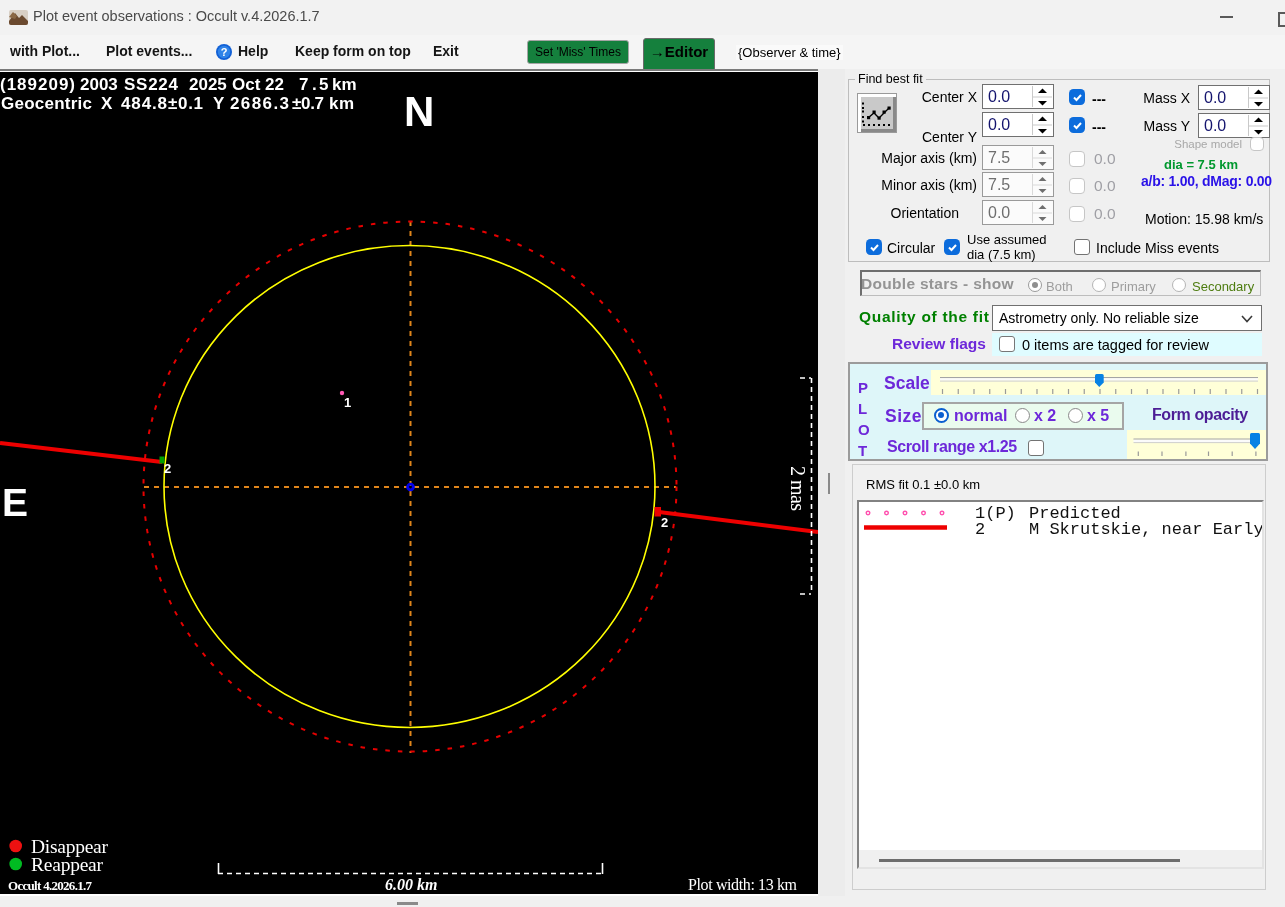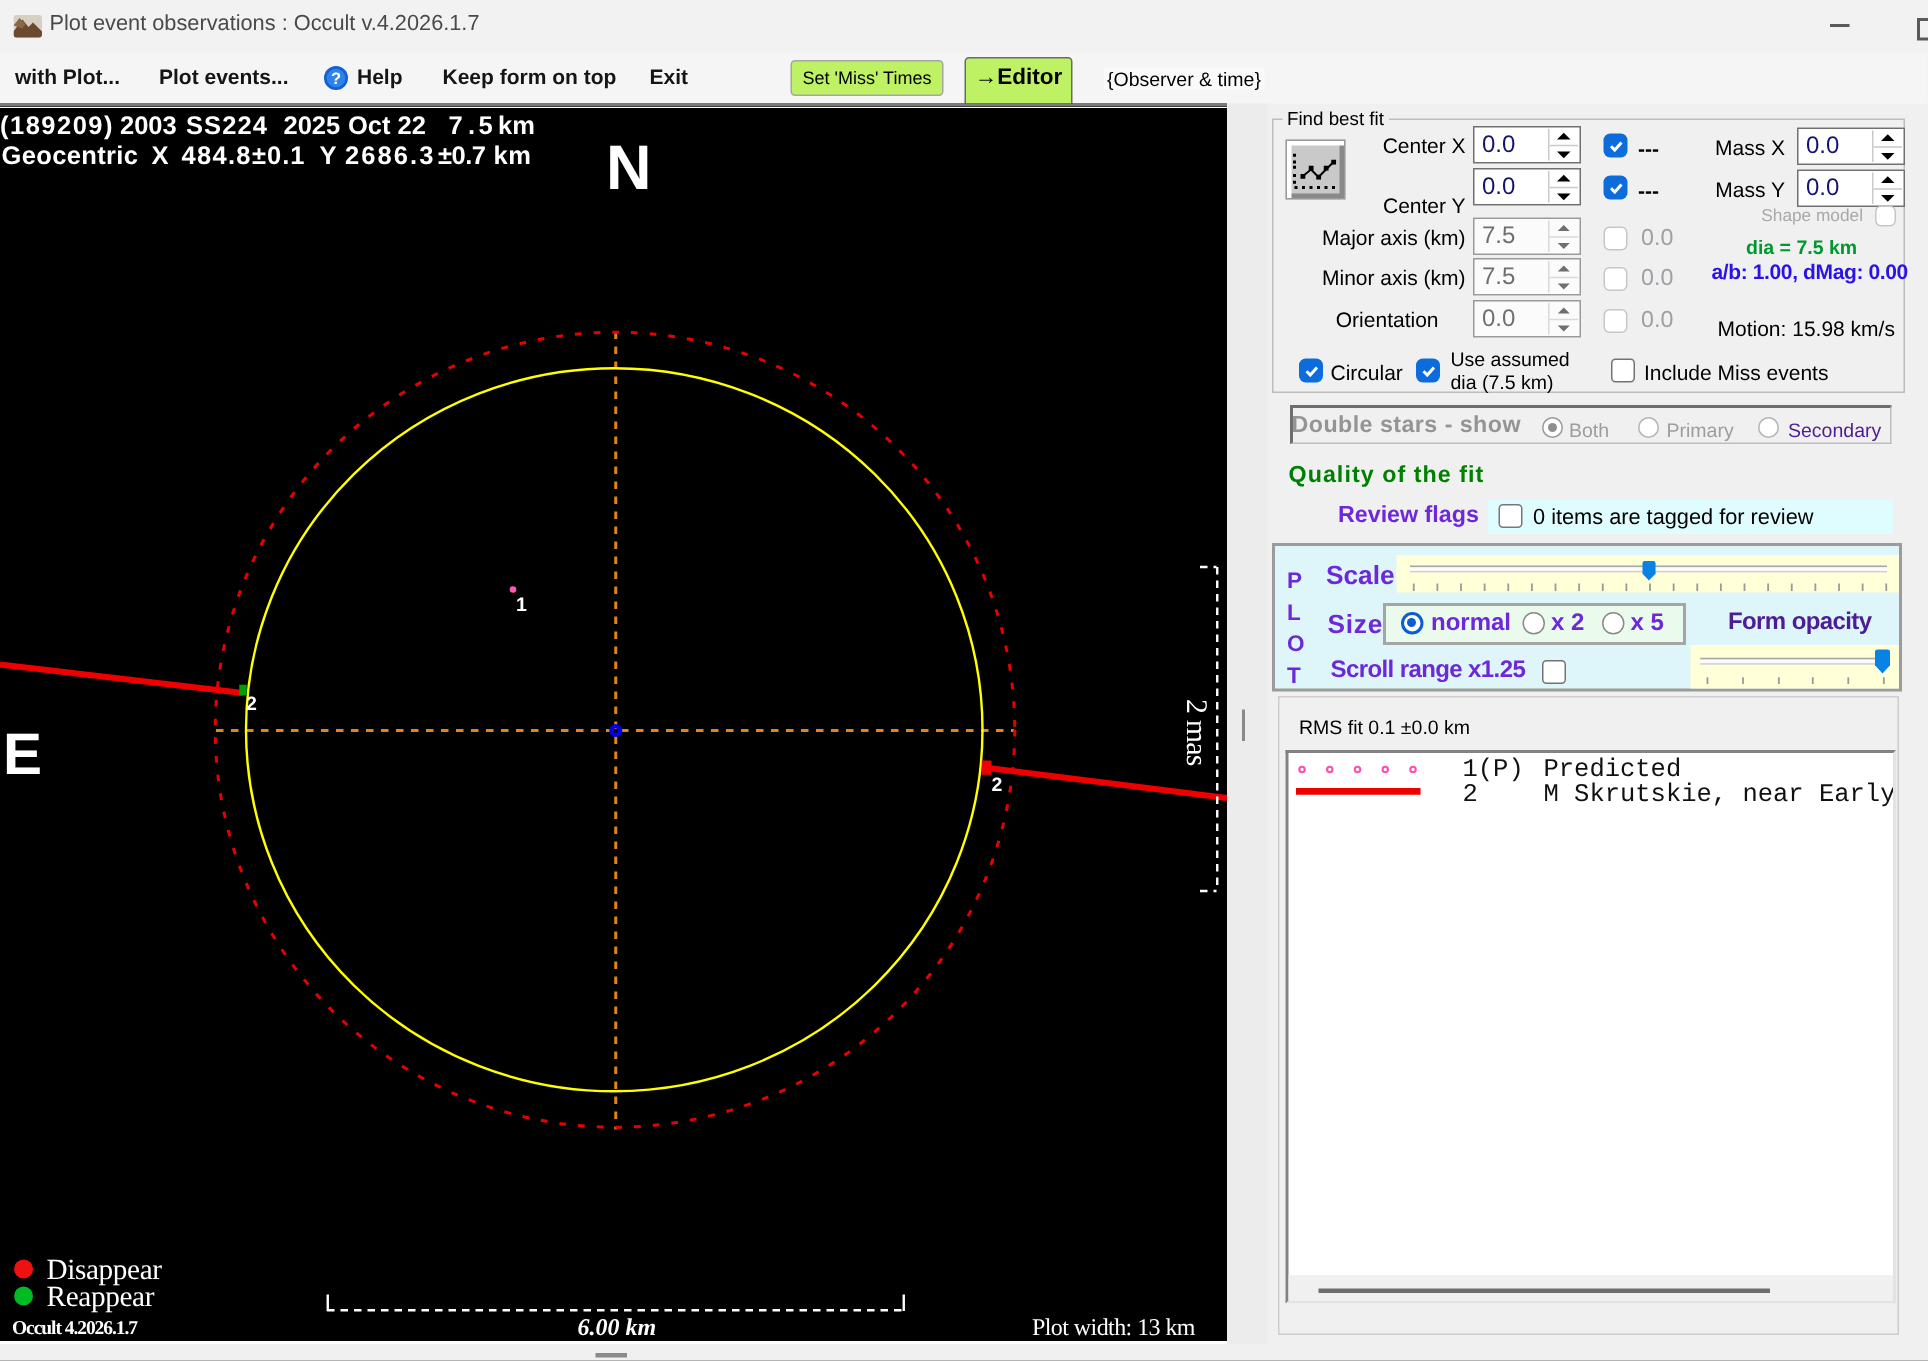--- a/index.html
+++ b/index.html
@@ -7,21 +7,21 @@
 #win{position:absolute;left:0;top:0;width:1285px;height:907px;background:#f0f0f0;padding-left:27px;}
 .abs{position:absolute;}
 
 #titlebar{left:0;top:0;width:1285px;height:35px;background:#f2f2f2;}
 #title-text{left:33px;top:8px;font-size:15px;color:#4a4a4a;}
 #min-btn{left:1220px;top:16px;width:13px;height:2px;background:#5a5a5a;}
 #max-btn{left:1278px;top:12px;width:12px;height:11px;border:2px solid #5a5a5a;}
 
 #menubar{left:0;top:35px;width:1285px;height:34px;background:#f5f5f5;}
 .menuitem{top:43px;font-size:14px;font-weight:600;color:#151515;}
-.btn{background:#bef264;border:1px solid #a5a5a5;border-radius:3px;box-sizing:border-box;text-align:center;}
+.btn{background:#15803d;border:1px solid #a5a5a5;border-radius:3px;box-sizing:border-box;text-align:center;}
 
 #plot{left:0;top:69px;width:818px;height:827px;background:#000;border-top:2px solid #7a7a7a;border-bottom:2px solid #fff;box-sizing:border-box;box-shadow:inset 0 1px 0 #fff;}
 
 .groupbox{border:1px solid #bdbdbd;box-sizing:border-box;}
 .glabel{background:#f0f0f0;padding:0 3px;}
 textbox,
 .tbox{background:#fff;border:1.5px solid #707070;box-sizing:border-box;}
 .lbl{font-size:14px;color:#000;white-space:nowrap;}
 .rlbl{text-align:right;}
 .spin{position:absolute;right:1px;top:1px;bottom:1px;width:19px;border-left:1px solid #c9c9c9;}
@@ -271,23 +271,29 @@
   <div class="abs cb off" style="left:1074px;top:239px;"></div>
   <div class="abs lbl" style="left:1096px;top:240px;">Include Miss events</div>
 
   <div class="abs" style="left:860px;top:270px;width:401px;height:26px;border:1px solid #bdbdbd;border-top:2px solid #6e6e6e;border-left:2px solid #6e6e6e;box-sizing:border-box;"></div>
   <div class="abs" style="left:861px;top:275px;font-size:15.5px;font-weight:bold;color:#949494;letter-spacing:0.3px;">Double stars - show</div>
   <div class="abs radio gsel" style="left:1028px;top:278px;"></div>
   <div class="abs" style="left:1046px;top:279px;font-size:13px;color:#9d9d9d;">Both</div>
   <div class="abs radio gray" style="left:1092px;top:278px;"></div>
   <div class="abs" style="left:1111px;top:279px;font-size:13px;color:#9d9d9d;">Primary</div>
   <div class="abs radio gray" style="left:1172px;top:278px;"></div>
-  <div class="abs" style="left:1192px;top:279px;font-size:13px;color:#4c1d95;">Secondary</div>
+  <div class="abs" style="left:1192px;top:279px;font-size:13px;color:#4d7c0f;">Secondary</div>
 
   <div class="abs grn" style="left:859px;top:308px;font-size:15.5px;font-weight:bold;letter-spacing:0.7px;">Quality of the fit</div>
+  <div class="abs tbox" style="left:992px;top:305px;width:270px;height:26px;">
+    <div class="abs" style="left:6px;top:4px;font-size:14px;">Astrometry only. No reliable size</div>
+    <svg class="abs" style="right:8px;top:9px;" width="12" height="8" viewBox="0 0 12 8">
+        <path d="M1 1 L6 6.5 L11 1" fill="none" stroke="#3a3a3a" stroke-width="1.6"></path>
+      </svg>
+  </div>
 
   <div class="abs darkred" style="left:892px;top:335px;font-size:15.5px;font-weight:bold;">Review flags</div>
   <div class="abs" style="left:992px;top:333px;width:270px;height:23px;background:#dffcff;"></div>
   <div class="abs cb off" style="left:999px;top:336px;border-color:#777;"></div>
   <div class="abs" style="left:1022px;top:337px;font-size:14.5px;">0 items are tagged for review</div>
 
   <div class="abs" style="left:848px;top:362px;width:420px;height:99px;background:#def6f9;border:2px solid #9b9b9b;box-sizing:border-box;"></div>
   <div class="abs darkred" style="left:858px;top:377px;font-size:15px;font-weight:bold;line-height:21px;">P<br>L<br>O<br>T</div>
   <div class="abs darkred" style="left:884px;top:373px;font-size:17.5px;font-weight:bold;">Scale</div>
 

